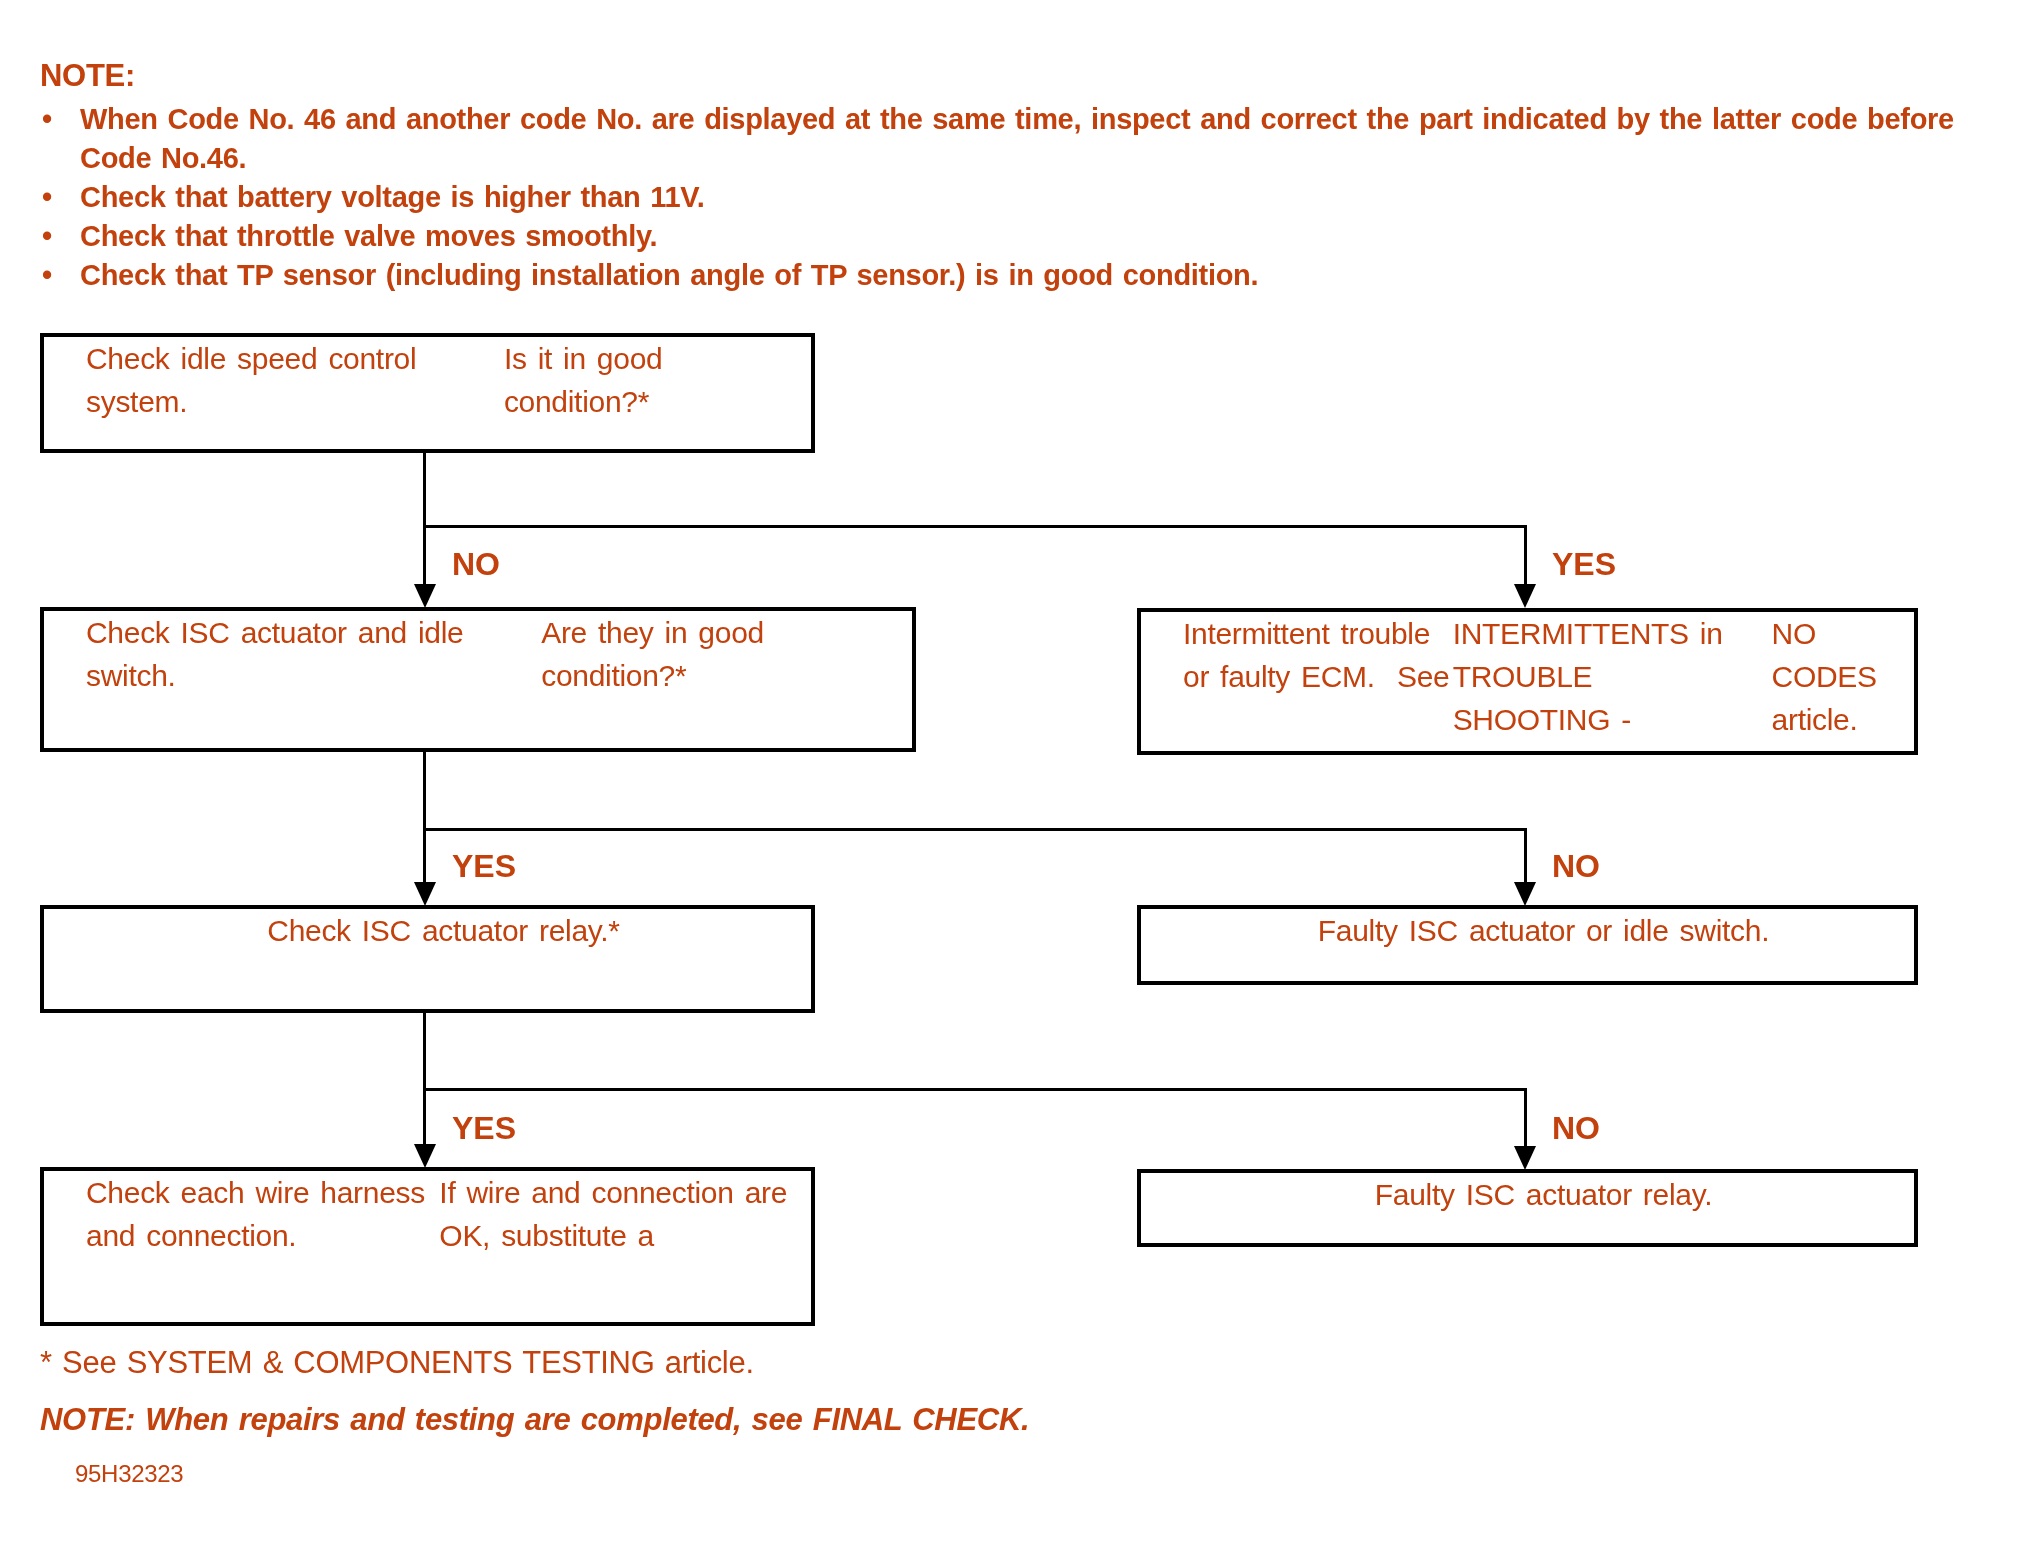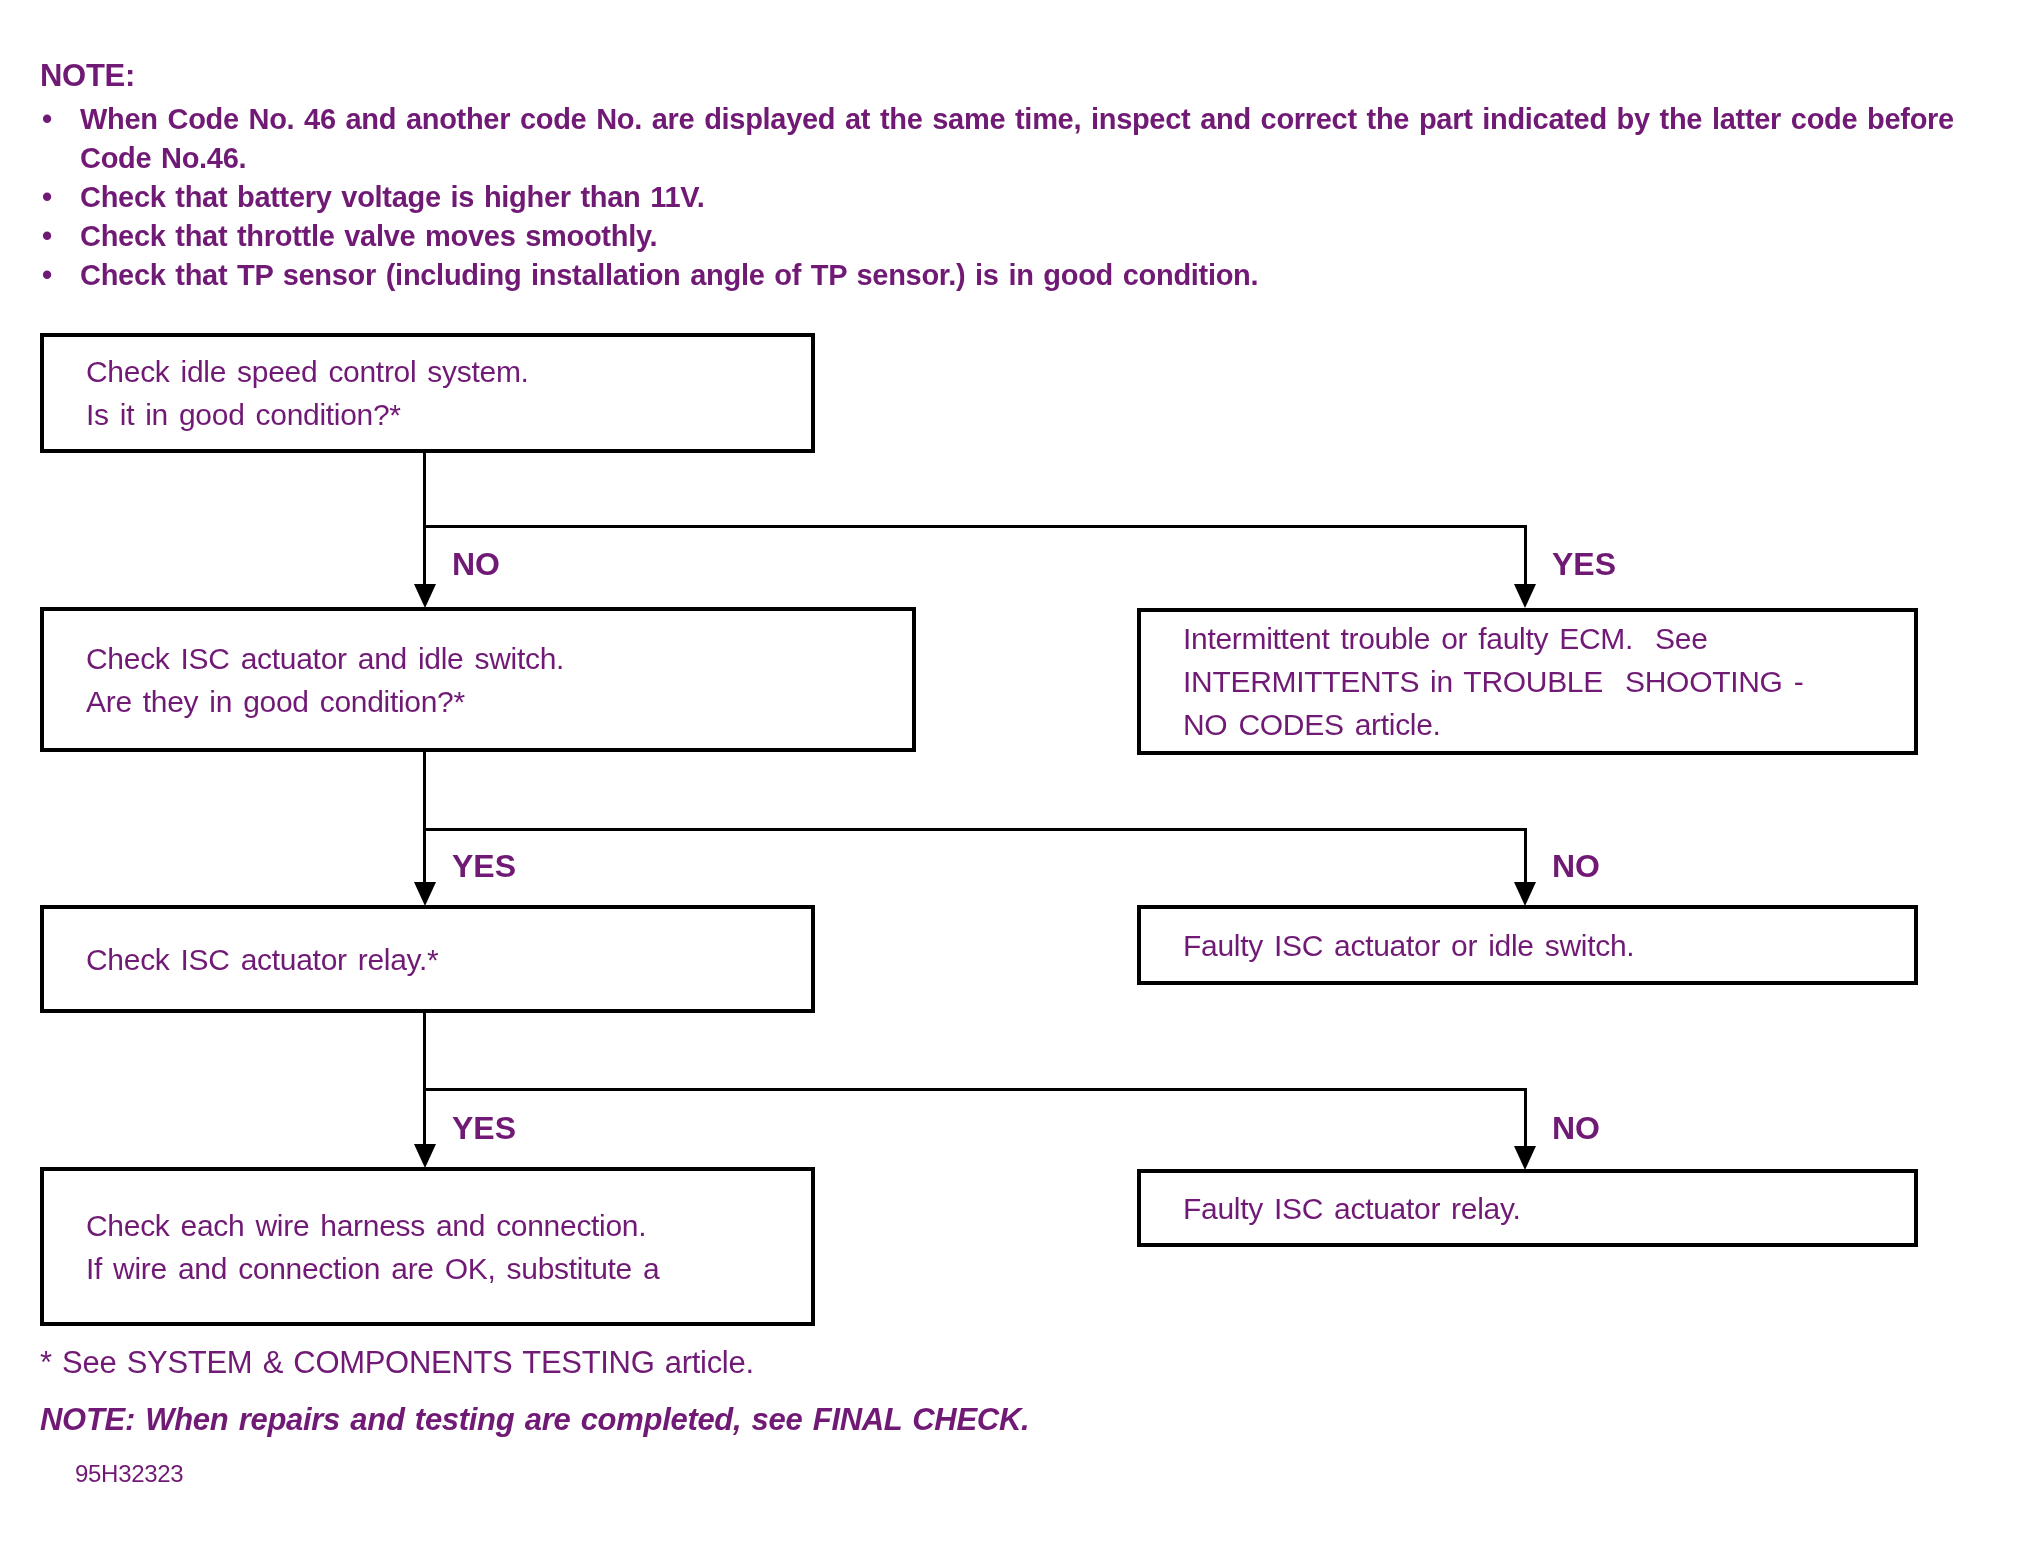--- a/index.html
+++ b/index.html
@@ -1,19 +1,19 @@
 <!DOCTYPE html>
 <html><head>
 <meta charset="utf-8">
 <style>
   html,body{margin:0;padding:0;background:#ffffff;}
   .page{
     position:relative;
     width:2044px;height:1551px;
-    background:#ffffff;color:#701a75;
+    background:#ffffff;color:#c2410c;
     font-family:"Liberation Sans",sans-serif;
     letter-spacing:-0.3px;
     overflow:hidden;
   }
   
   .note-title{
     position:absolute;left:40px;top:58px;
     font-size:31px;font-weight:bold;
   }
   .bullets{
@@ -27,21 +27,21 @@
     word-spacing:2px;
   }
   .bullet-glyph{
     position:absolute;left:2px;top:0;
     font-size:29px;line-height:39px;
   }
   
   .box{
     position:absolute;box-sizing:border-box;
     border:4px solid #000;background:#fff;
-    display:flex;flex-direction:column;justify-content:center;
+    display:flex;justify-content:center;
     padding-left:42px;padding-right:10px;
     font-size:30px;line-height:43px;word-spacing:3px;
   }
   .bl{white-space:pre-wrap;}
   .q1{left:40px;top:333px;width:775px;height:120px;}
   .q2{left:40px;top:607px;width:876px;height:145px;}
   .q3{left:40px;top:905px;width:775px;height:108px;}
   .q4{left:40px;top:1167px;width:775px;height:159px;}
   .r1{left:1137px;top:608px;width:781px;height:147px;}
   .r2{left:1137px;top:905px;width:781px;height:80px;}

